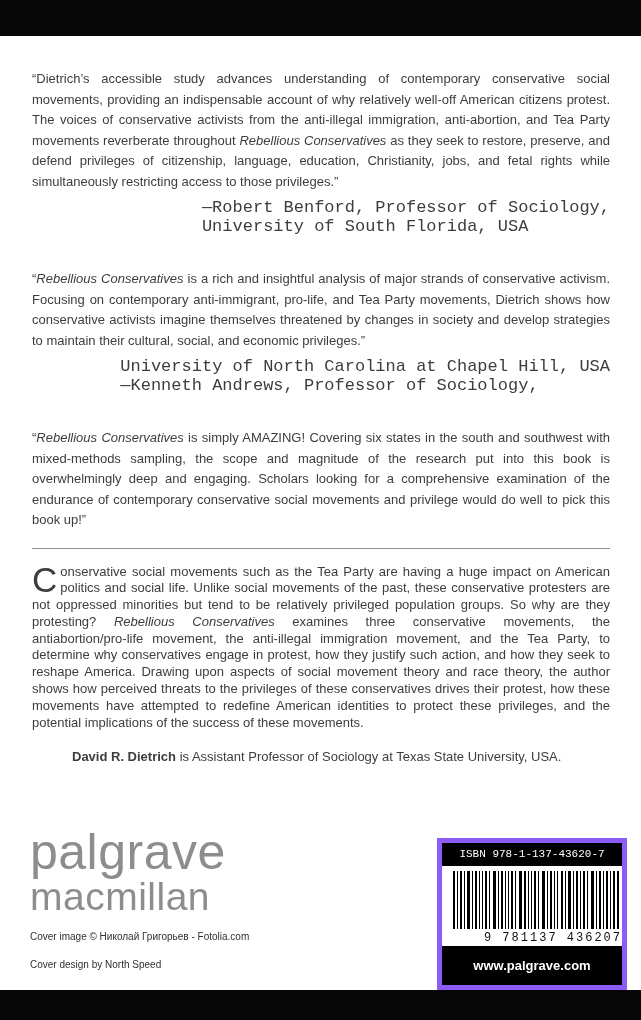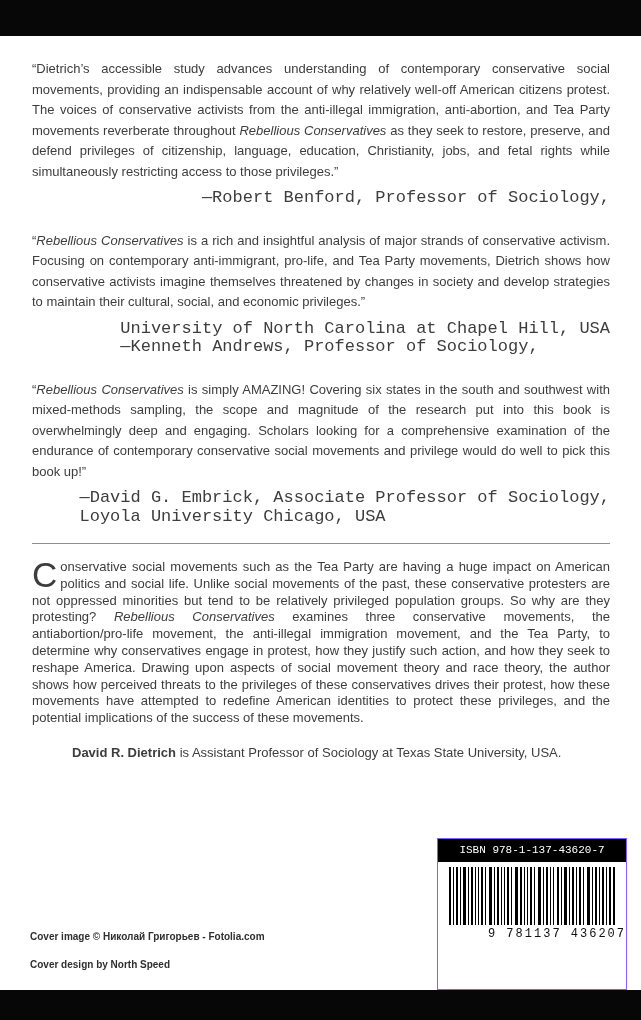--- a/index.html
+++ b/index.html
@@ -7,42 +7,42 @@
     position:relative; width:641px; height:1020px; margin:0 auto;
     background:#ffffff; overflow:hidden;
     font-family:"Liberation Sans", sans-serif; color:#3d3d3d;
   }
   .bar { position:absolute; left:0; width:100%; background:#070707; }
   .bar.top { top:0; height:36px; }
   .bar.bottom { bottom:0; height:30px; }
 
   .content { position:absolute; top:36px; left:32px; width:578px; }
 
-  .quote { margin-top:23px; }
+  .quote { margin-top:33px; }
   .qtext { margin:0; font-size:13px; line-height:20.5px; text-align:justify; }
   .attr {
     margin:7px 0 0 auto; display:table; text-align:left;
     font-size:17px; line-height:18.5px;font-family:Liberation Mono, monospace;
   }
   .divider { border:none; border-top:1px solid #8f8f8f; margin:17px 0 15px 0; height:0; }
 
   .desc { margin:0; font-size:13px; line-height:16.8px; text-align:justify; }
   .dropcap { float:left; font-size:35px; line-height:29px; padding:1px 3px 0 0; color:#3d3d3d; }
   .bio { margin:17px 0 0 0; font-size:13px; line-height:17px;padding-left:40px; }
 
   .logo { position:absolute; left:30px; top:828px; color:#8d8d8d; }
   .logo-name { font-size:50px; line-height:48px; letter-spacing:0.5px; }
   .logo-imprint { font-size:39px; line-height:42px; letter-spacing:0.5px; }
 
-  .credits { position:absolute; left:30px; top:931px; font-size:10px; color:#2f2f2f;font-weight:bold; }
+  .credits { position:absolute; left:30px; top:931px; font-size:10px; color:#2f2f2f; }
   .credits .credit-line + .credit-line { margin-top:17px; }
 
   .isbn-box {
     position:absolute; left:437px; top:838px; width:190px; height:152px;
-    background:#ffffff; display:flex; flex-direction:column; border:1px solid #8b5cf6;
+    background:#ffffff; display:flex; flex-direction:column; border:5px solid #8b5cf6;
     box-sizing:border-box;
   }
   .isbn-top {
     background:#000; color:#fff; height:23px; line-height:23px;
     font-family:"Liberation Mono", monospace; font-size:11px; text-align:center;
     white-space:nowrap;
   }
   .bars { padding:5px 9px 1px 9px; }
   .bars svg { display:block; width:170px; height:58px; }
   .bars rect { fill:#000; }
@@ -62,47 +62,48 @@
 <div class="page">
 
   <div class="bar top"></div>
 
   <div class="content">
 
     <div class="quote">
       <p class="qtext"><span>“Dietrich’s accessible study advances understanding of contemporary conservative social movements, providing an indispensable account of why relatively well-off American citizens protest. The voices of conservative activists from the anti-illegal immigration, anti-abortion, and Tea Party movements reverberate throughout </span><span style="font-style: italic;">Rebellious Conservatives</span><span> as they seek to restore, preserve, and defend privileges of citizenship, language, education, Christianity, jobs, and fetal rights while simultaneously restricting access to those privileges.”</span></p>
       <div class="attr">
         <div>—Robert Benford, Professor of Sociology,</div>
+        <div>University of South Florida, USA</div>
       </div>
     </div>
 
     <div class="quote">
       <p class="qtext"><span>“</span><span style="font-style: italic;">Rebellious Conservatives</span><span> is a rich and insightful analysis of major strands of conservative activism. Focusing on contemporary anti-immigrant, pro-life, and Tea Party movements, Dietrich shows how conservative activists imagine themselves threatened by changes in society and develop strategies to maintain their cultural, social, and economic privileges.”</span></p>
       <div class="attr">
         <div>University of North Carolina at Chapel Hill, USA</div>
         <div>—Kenneth Andrews, Professor of Sociology,</div>
       </div>
     </div>
 
     <div class="quote">
       <p class="qtext"><span>“</span><span style="font-style: italic;">Rebellious Conservatives</span><span> is simply AMAZING! Covering six states in the south and southwest with mixed-methods sampling, the scope and magnitude of the research put into this book is overwhelmingly deep and engaging. Scholars looking for a comprehensive examination of the endurance of contemporary conservative social movements and privilege would do well to pick this book up!”</span></p>
-      <div class="attr">
-        <div>—David G. Embrick, Associate Professor of Sociology,</div>
-        <div>Loyola University Chicago, USA</div>
-      </div>
     </div>
 
     <hr class="divider">
 
     <p class="desc"><span class="dropcap">C</span><span><span>onservative social movements such as the Tea Party are having a huge impact on American politics and social life. Unlike social movements of the past, these conservative protesters are not oppressed minorities but tend to be relatively privileged population groups.  So why are they protesting?  </span><span style="font-style: italic;">Rebellious Conservatives</span><span> examines three conservative movements, the antiabortion/pro-life movement, the anti-illegal immigration movement, and the Tea Party, to determine why conservatives engage in protest, how they justify such action, and how they seek to reshape America.  Drawing upon aspects of social movement theory and race theory, the author shows how perceived threats to the privileges of these conservatives drives their protest, how these movements have attempted to redefine American identities to protect these privileges, and the potential implications of the success of these movements.</span></span></p>
 
     <p class="bio"><span style="font-weight: bold;">David R. Dietrich</span><span> is Assistant Professor of Sociology at Texas State University, USA.</span></p>
 
   </div>
 
+  <div class="logo">
+    <div class="logo-name">palgrave</div>
+    <div class="logo-imprint">macmillan</div>
+  </div>
 
   <div class="credits">
     <div class="credit-line">Cover image © Николай Григорьев - Fotolia.com</div>
     <div class="credit-line">Cover design by North Speed</div>
   </div>
 
   <div class="isbn-box">
     <div class="isbn-top">ISBN 978-1-137-43620-7</div>
     <div class="bars">
       <svg viewBox="0 0 170 58" preserveAspectRatio="none" aria-hidden="true">
@@ -147,17 +148,18 @@
           <rect x="145" width="1" height="58"></rect>
           <rect x="148" width="2" height="58"></rect>
           <rect x="152" width="1" height="58"></rect>
           <rect x="155" width="2" height="58"></rect>
           <rect x="159" width="1" height="58"></rect>
           <rect x="162" width="2" height="58"></rect>
           <rect x="166" width="2" height="58"></rect>
       </svg>
     </div>
     <div class="digits">9 781137 436207</div>
+    <div class="website">www.palgrave.com</div>
   </div>
 
   <div class="bar bottom"></div>
 
 </div>
 
 </body></html>

